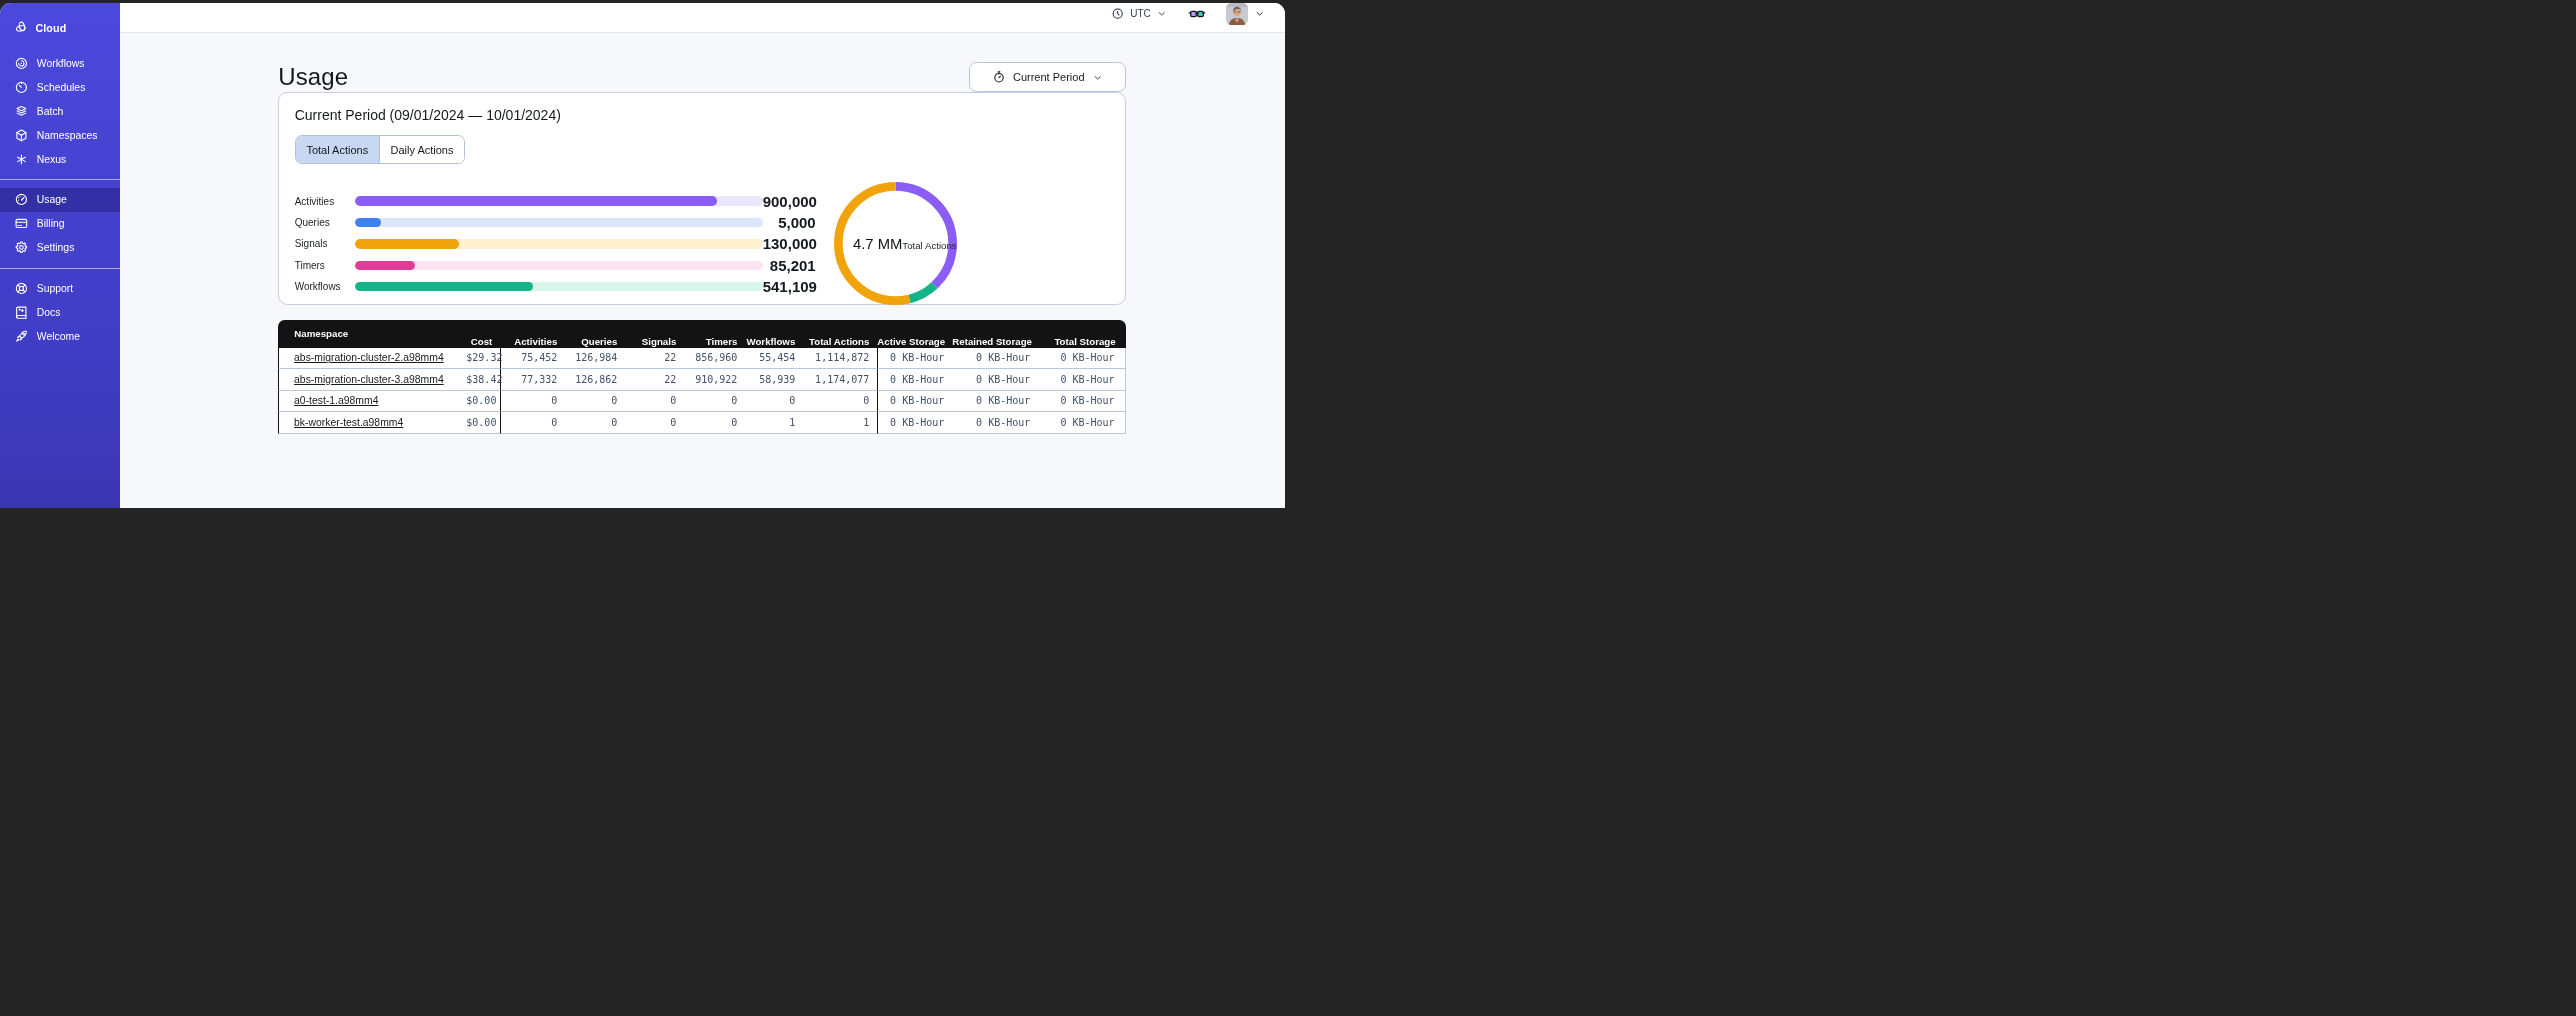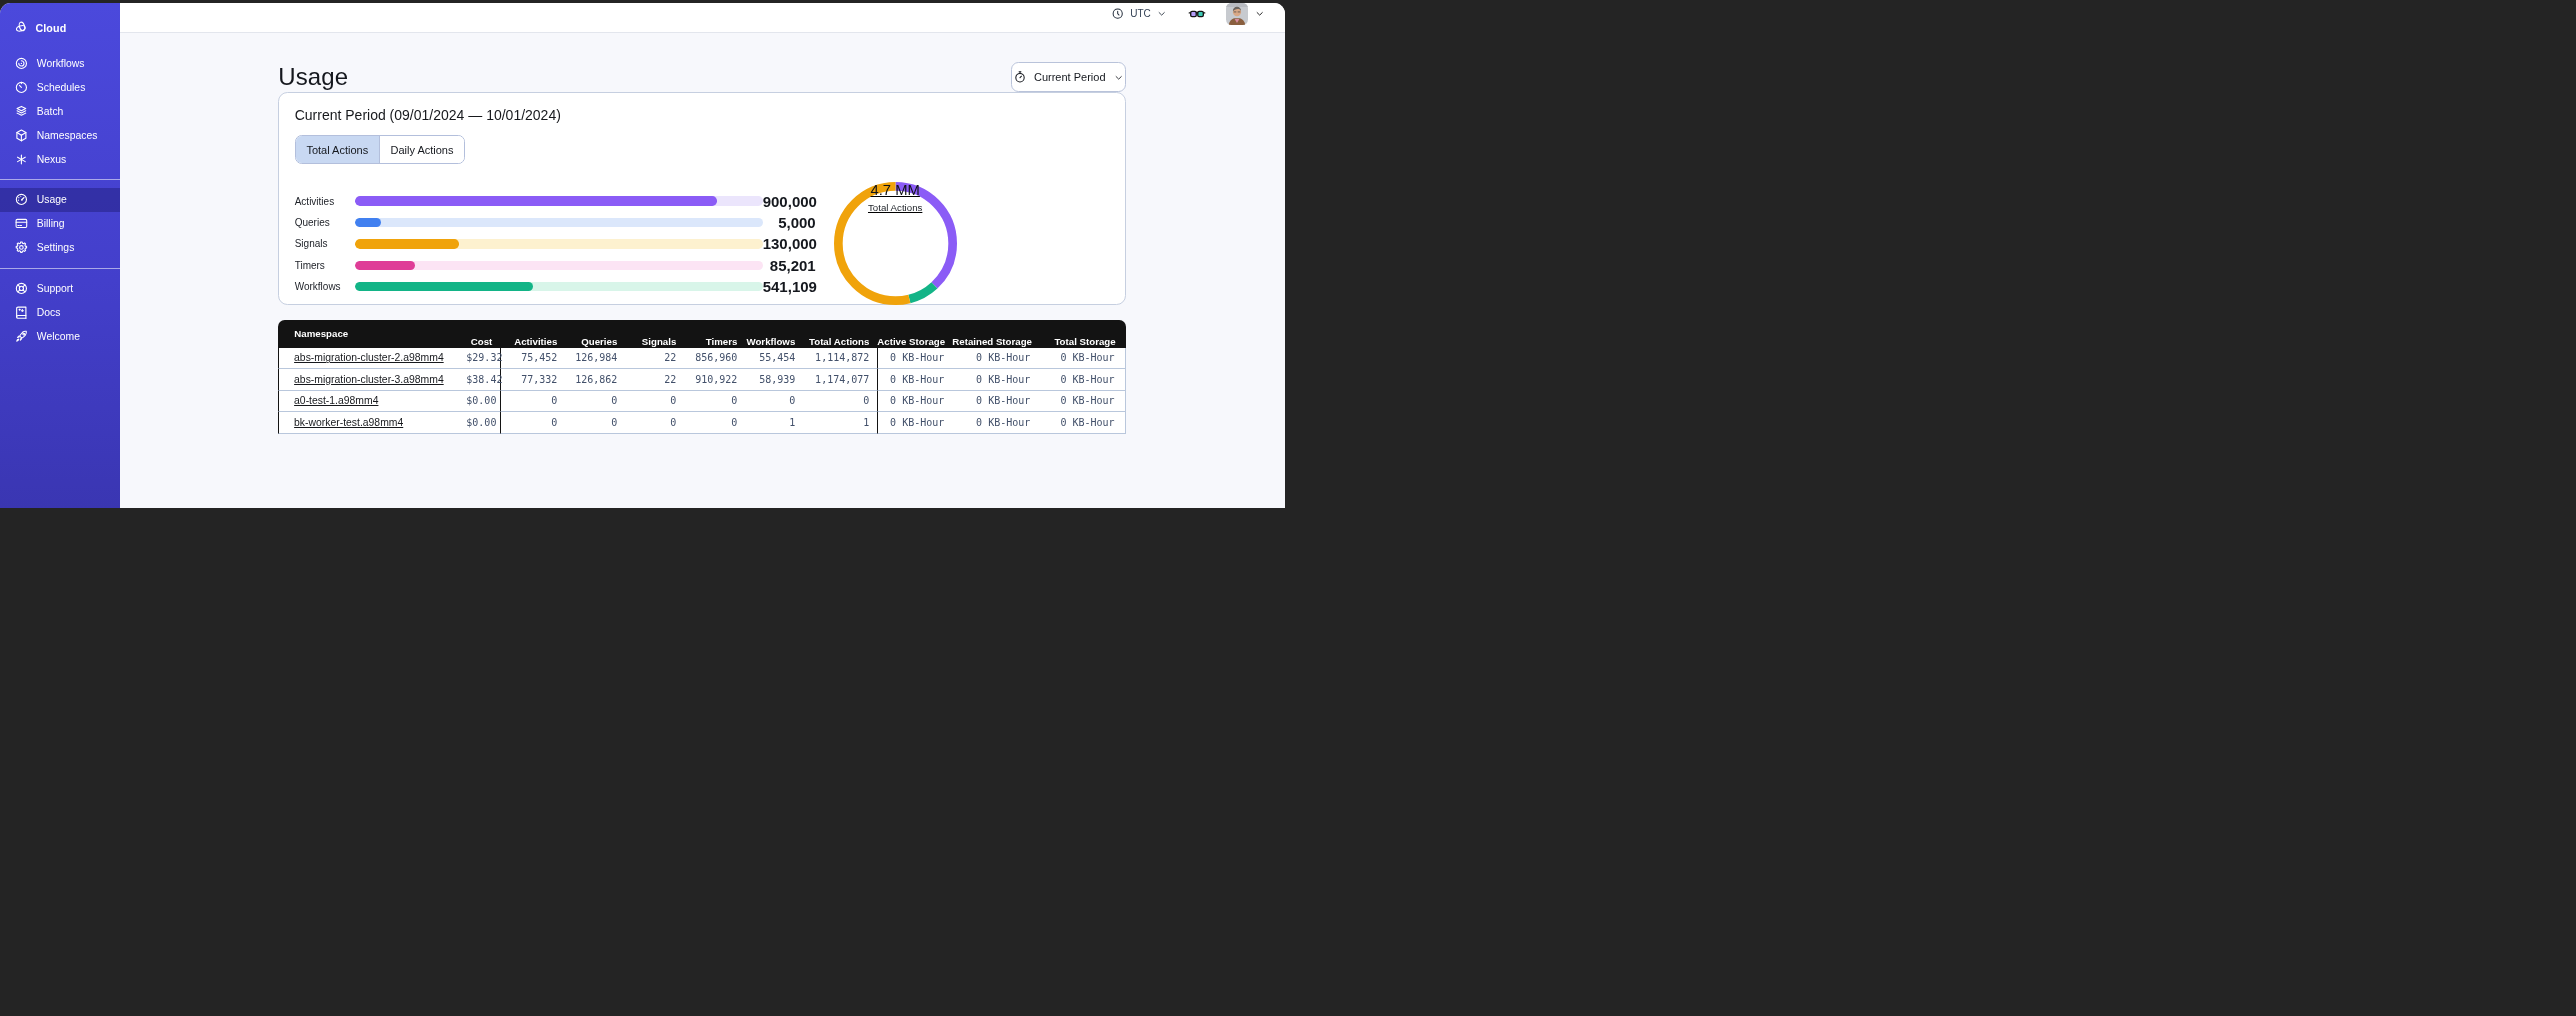--- a/index.html
+++ b/index.html
@@ -31,21 +31,21 @@
   .tz-label { color:#334155; font-weight:500; }
   .icon-btn { display:flex; align-items:center; cursor:pointer; }
   .avatar-wrap { display:flex; align-items:center; gap:6.7px; }
   .avatar { width:22px; height:22px; border-radius:5.4px; overflow:hidden; display:block; }
 
   .content { flex:1; background:#f7f8fc; overflow:hidden; }
   .inner { width:848px; margin:0 auto; }
 
   .page-head { margin-top:29.5px; display:flex; align-items:center; justify-content:space-between; }
   .page-title { font-size:24px; font-weight:500; color:#15181e; letter-spacing:0.1px; }
-  .period-btn { display:flex; align-items:center; gap:7.4px; height:30px; padding:0 1px;
+  .period-btn { display:flex; align-items:center; gap:7.4px; height:30px; padding:0 22px;
                 background:#fff; border:1px solid #b9c3da; border-radius:7.4px;
                 font-size:11px; color:#15181e; cursor:pointer; }
 
   
   .card { height:213px; background:#fff; border:1px solid #c6cfe0;
           border-radius:9.4px; padding:14px 15.4px; }
   .card-title { font-size:14px; color:#17191d; }
   .tabs { display:inline-flex; margin-top:12px; border:1px solid #b3bfdc; border-radius:6.7px;
           overflow:hidden; background:#fff; }
   .tab { height:27px; display:flex; align-items:center; padding:0 10.7px; font-size:11px;
@@ -58,22 +58,22 @@
   .bar-line { display:flex; align-items:center; height:9.4px; margin-bottom:12px; }
   .bar-line:last-child { margin-bottom:0; }
   .bar-label { width:60px; flex:0 0 60px; font-size:10px; color:#1c1f26; }
   .bar-track { width:408px; flex:0 0 408px; height:9.4px; border-radius:4.7px; position:relative; overflow:hidden; }
   .bar-fill { position:absolute; left:0; top:0; bottom:0; border-radius:4.7px; }
   .bar-value { flex:1; text-align:right; font-size:15px; color:#15181e;font-weight:bold; }
 
   .donut { position:relative; width:123px; height:123px; flex:0 0 123px; }
   .donut.first { margin-left:18px; }
   .donut.second { margin-left:19px; }
-  .donut-center { position:absolute; inset:0; display:flex; flex-direction:column;
-                  align-items:center; justify-content:flex-start; text-align:center;text-decoration:underline; }
+  .donut-center { position:absolute; inset:0; display:flex; flex-direction:row;
+                  align-items:center; justify-content:flex-end; text-align:center; }
   .donut-main { font-size:14.8px; color:#101317; }
   .donut-sub { font-size:9.7px; color:#24282e; margin-top:4px; }
 
   
   .table-wrap { margin-top:14.8px; }
   table { width:848px; border-collapse:separate; border-spacing:0; table-layout:fixed; }
   thead th { background:#131313; color:#fff; height:27.5px; font-size:9.7px; font-weight:600;
              text-align:right; padding:15px 8px 0 0; white-space:nowrap; }
   thead th:first-child { text-align:left; padding:0 0 0 16px; border-top-left-radius:6.7px; }
   thead th:last-child { border-top-right-radius:6.7px; padding-right:10.7px; }

